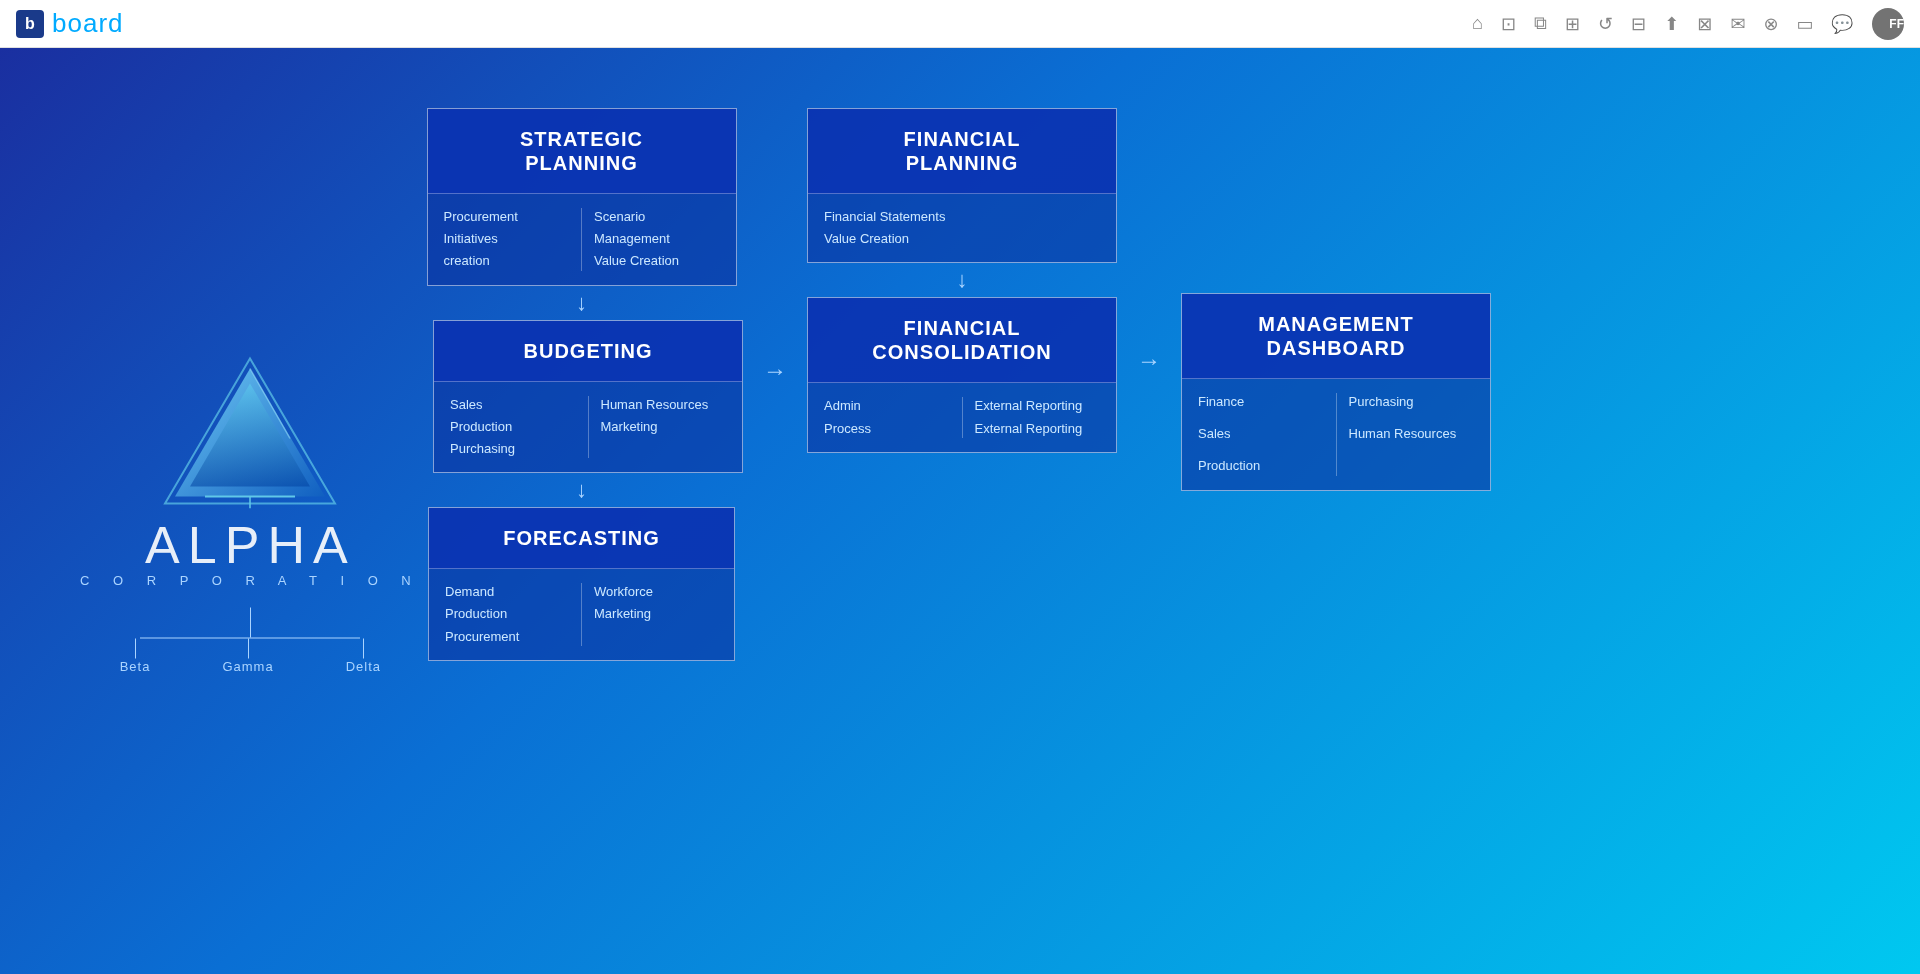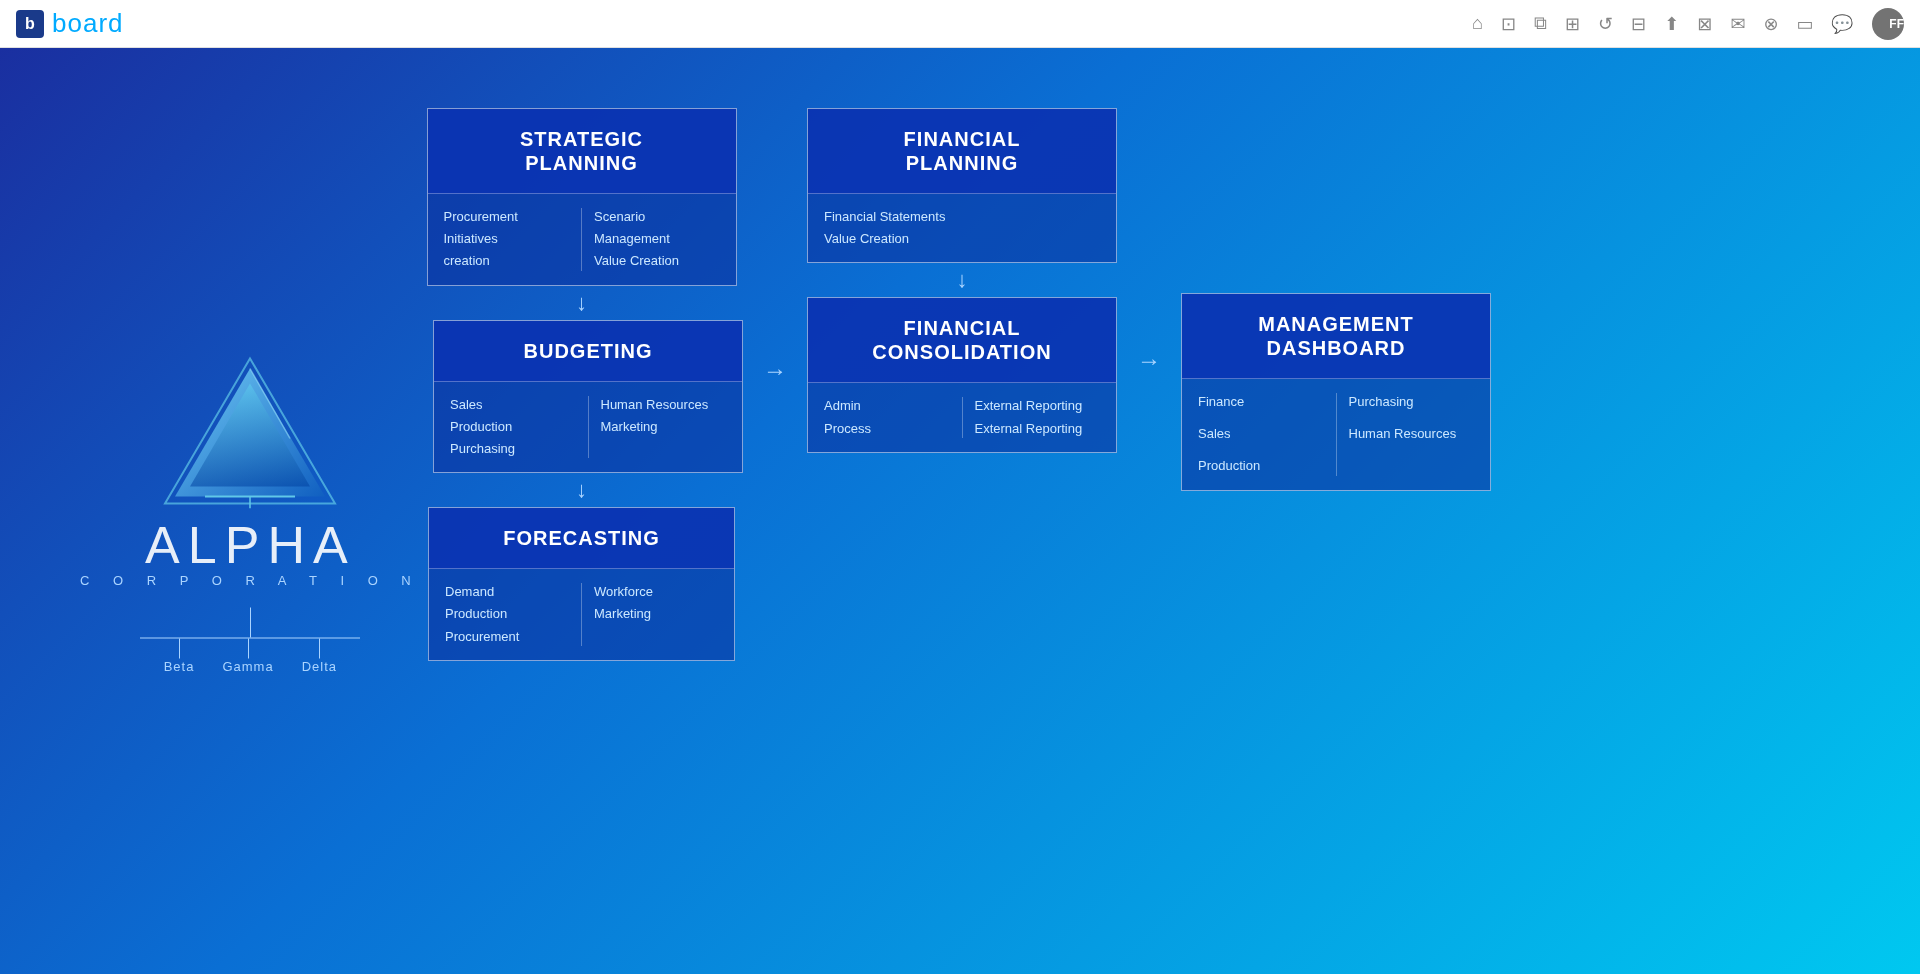--- a/index.html
+++ b/index.html
@@ -123,21 +123,21 @@
       background: #aad4ff;
       margin: 0 auto;
     }
     .org-horizontal-line {
       width: 200px;
       height: 1px;
       background: #aad4ff;
     }
     .org-children {
       display: flex;
-      gap: 28px;
+      gap: 72px;
       position: relative;
     }
     .org-child {
       display: flex;
       flex-direction: column;
       align-items: center;
     }
     .org-child-line {
       width: 1px;
       height: 20px;

